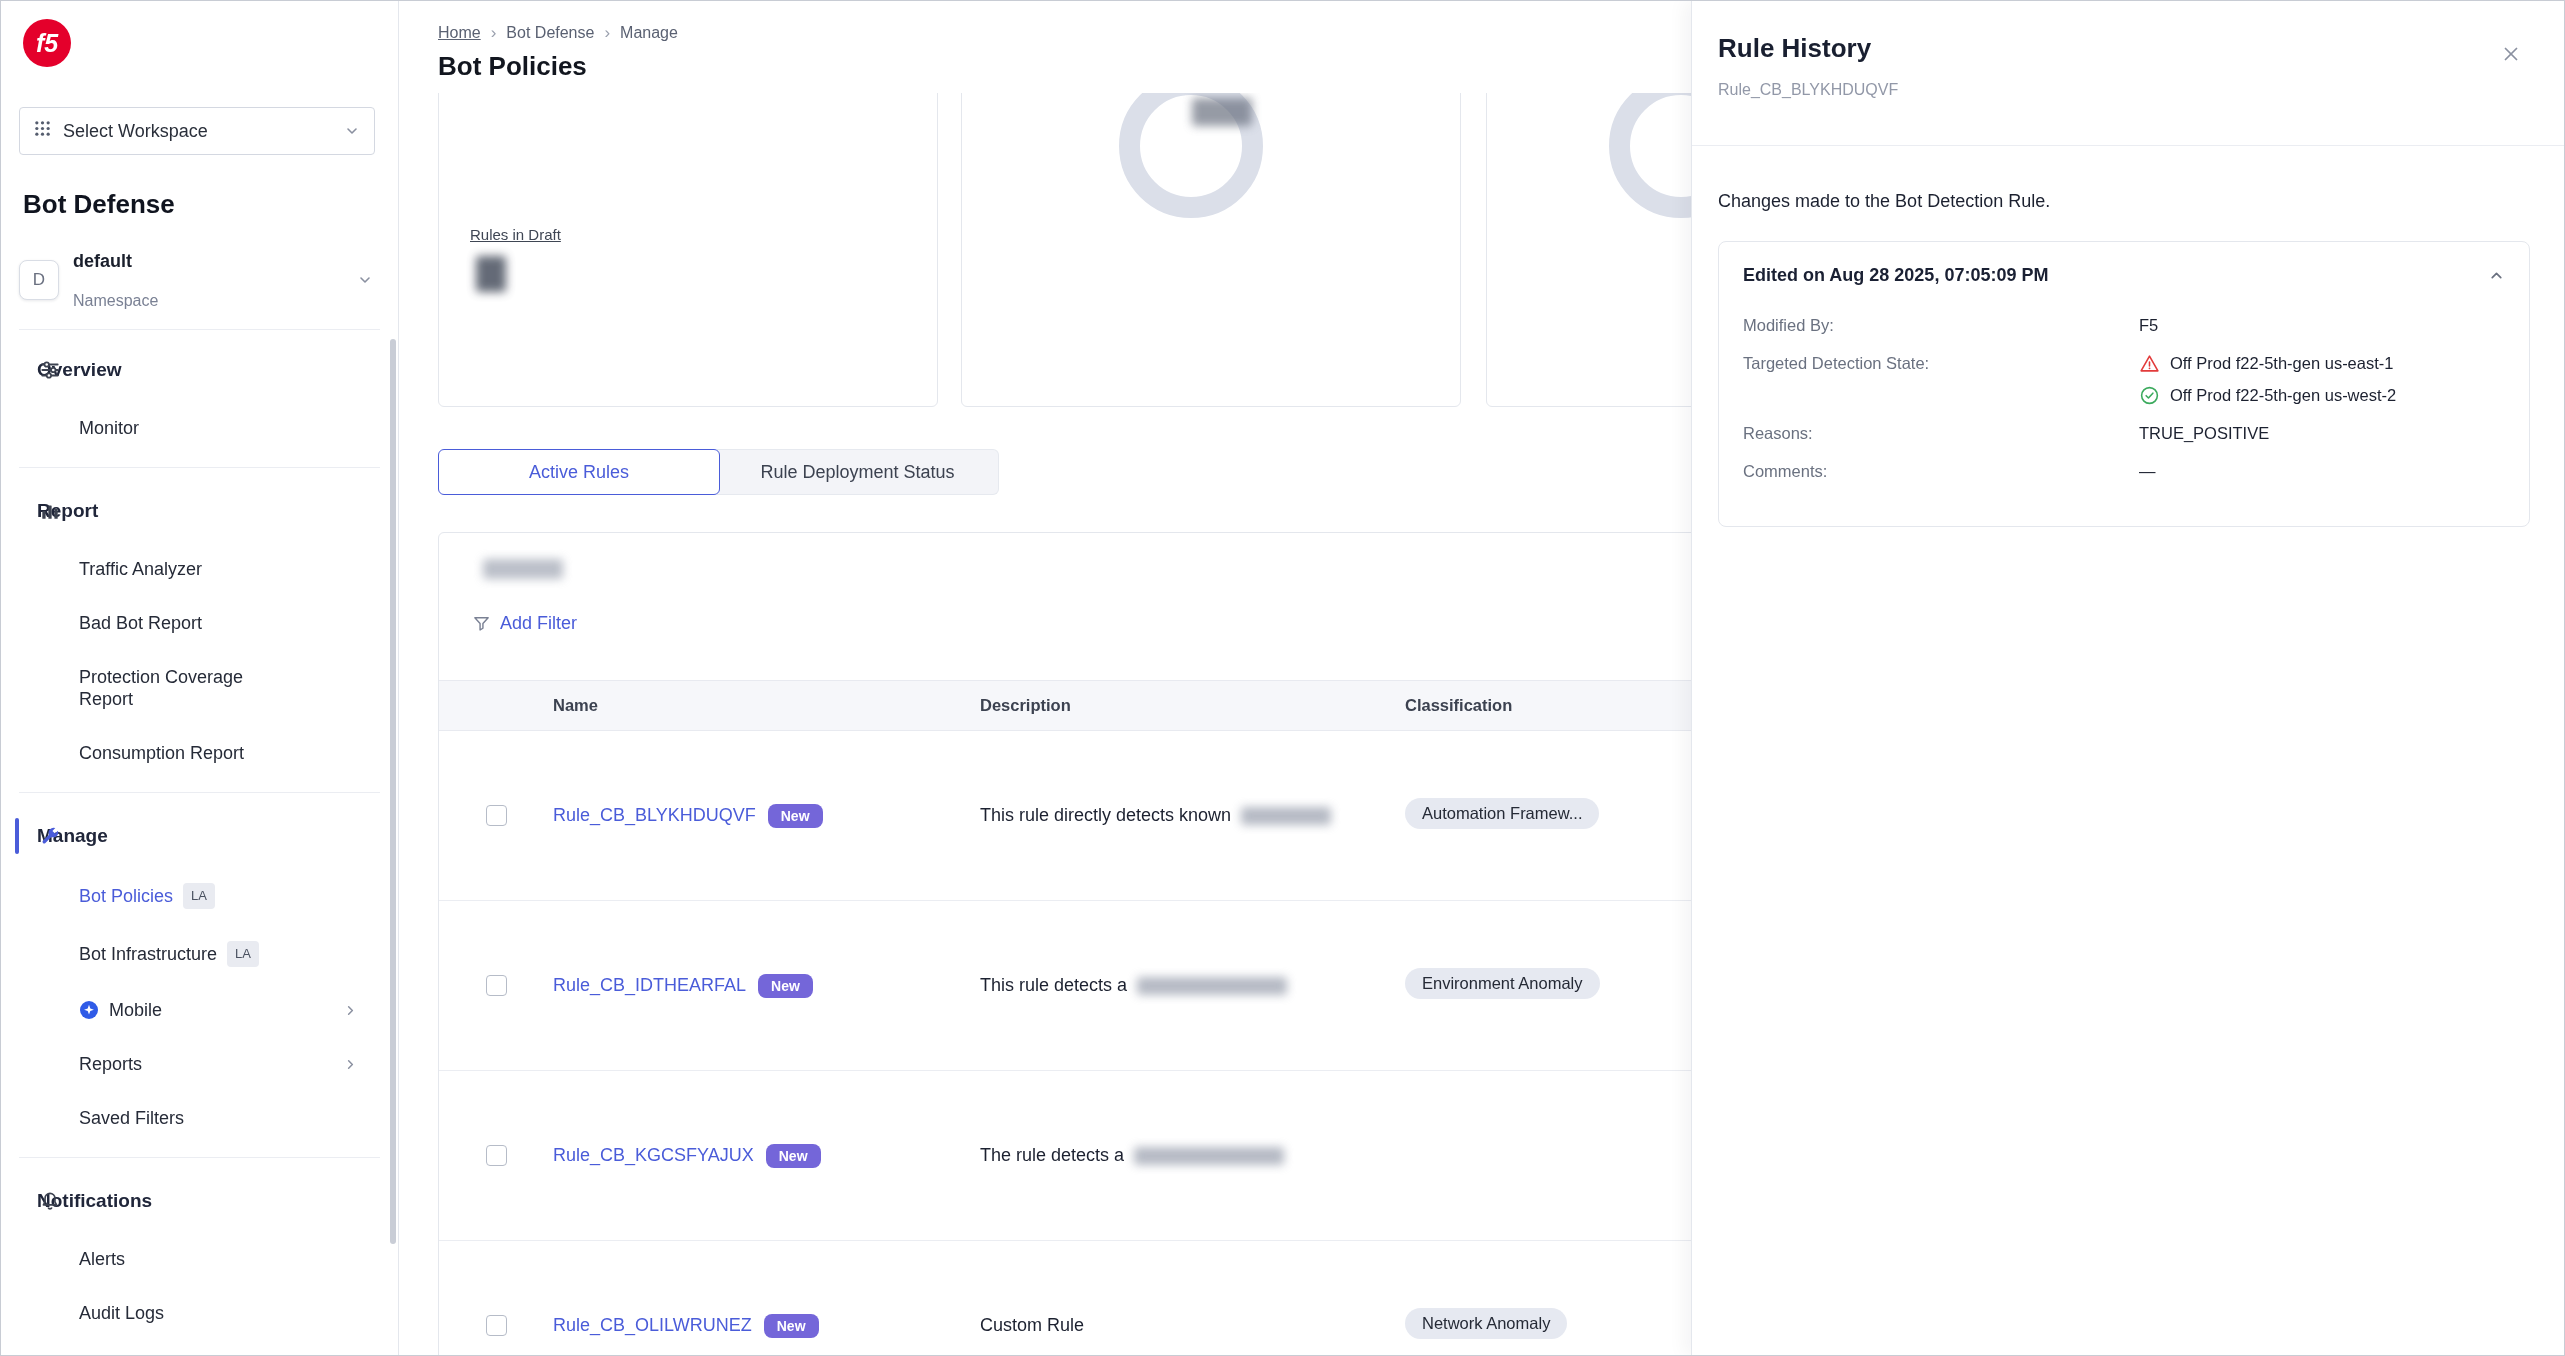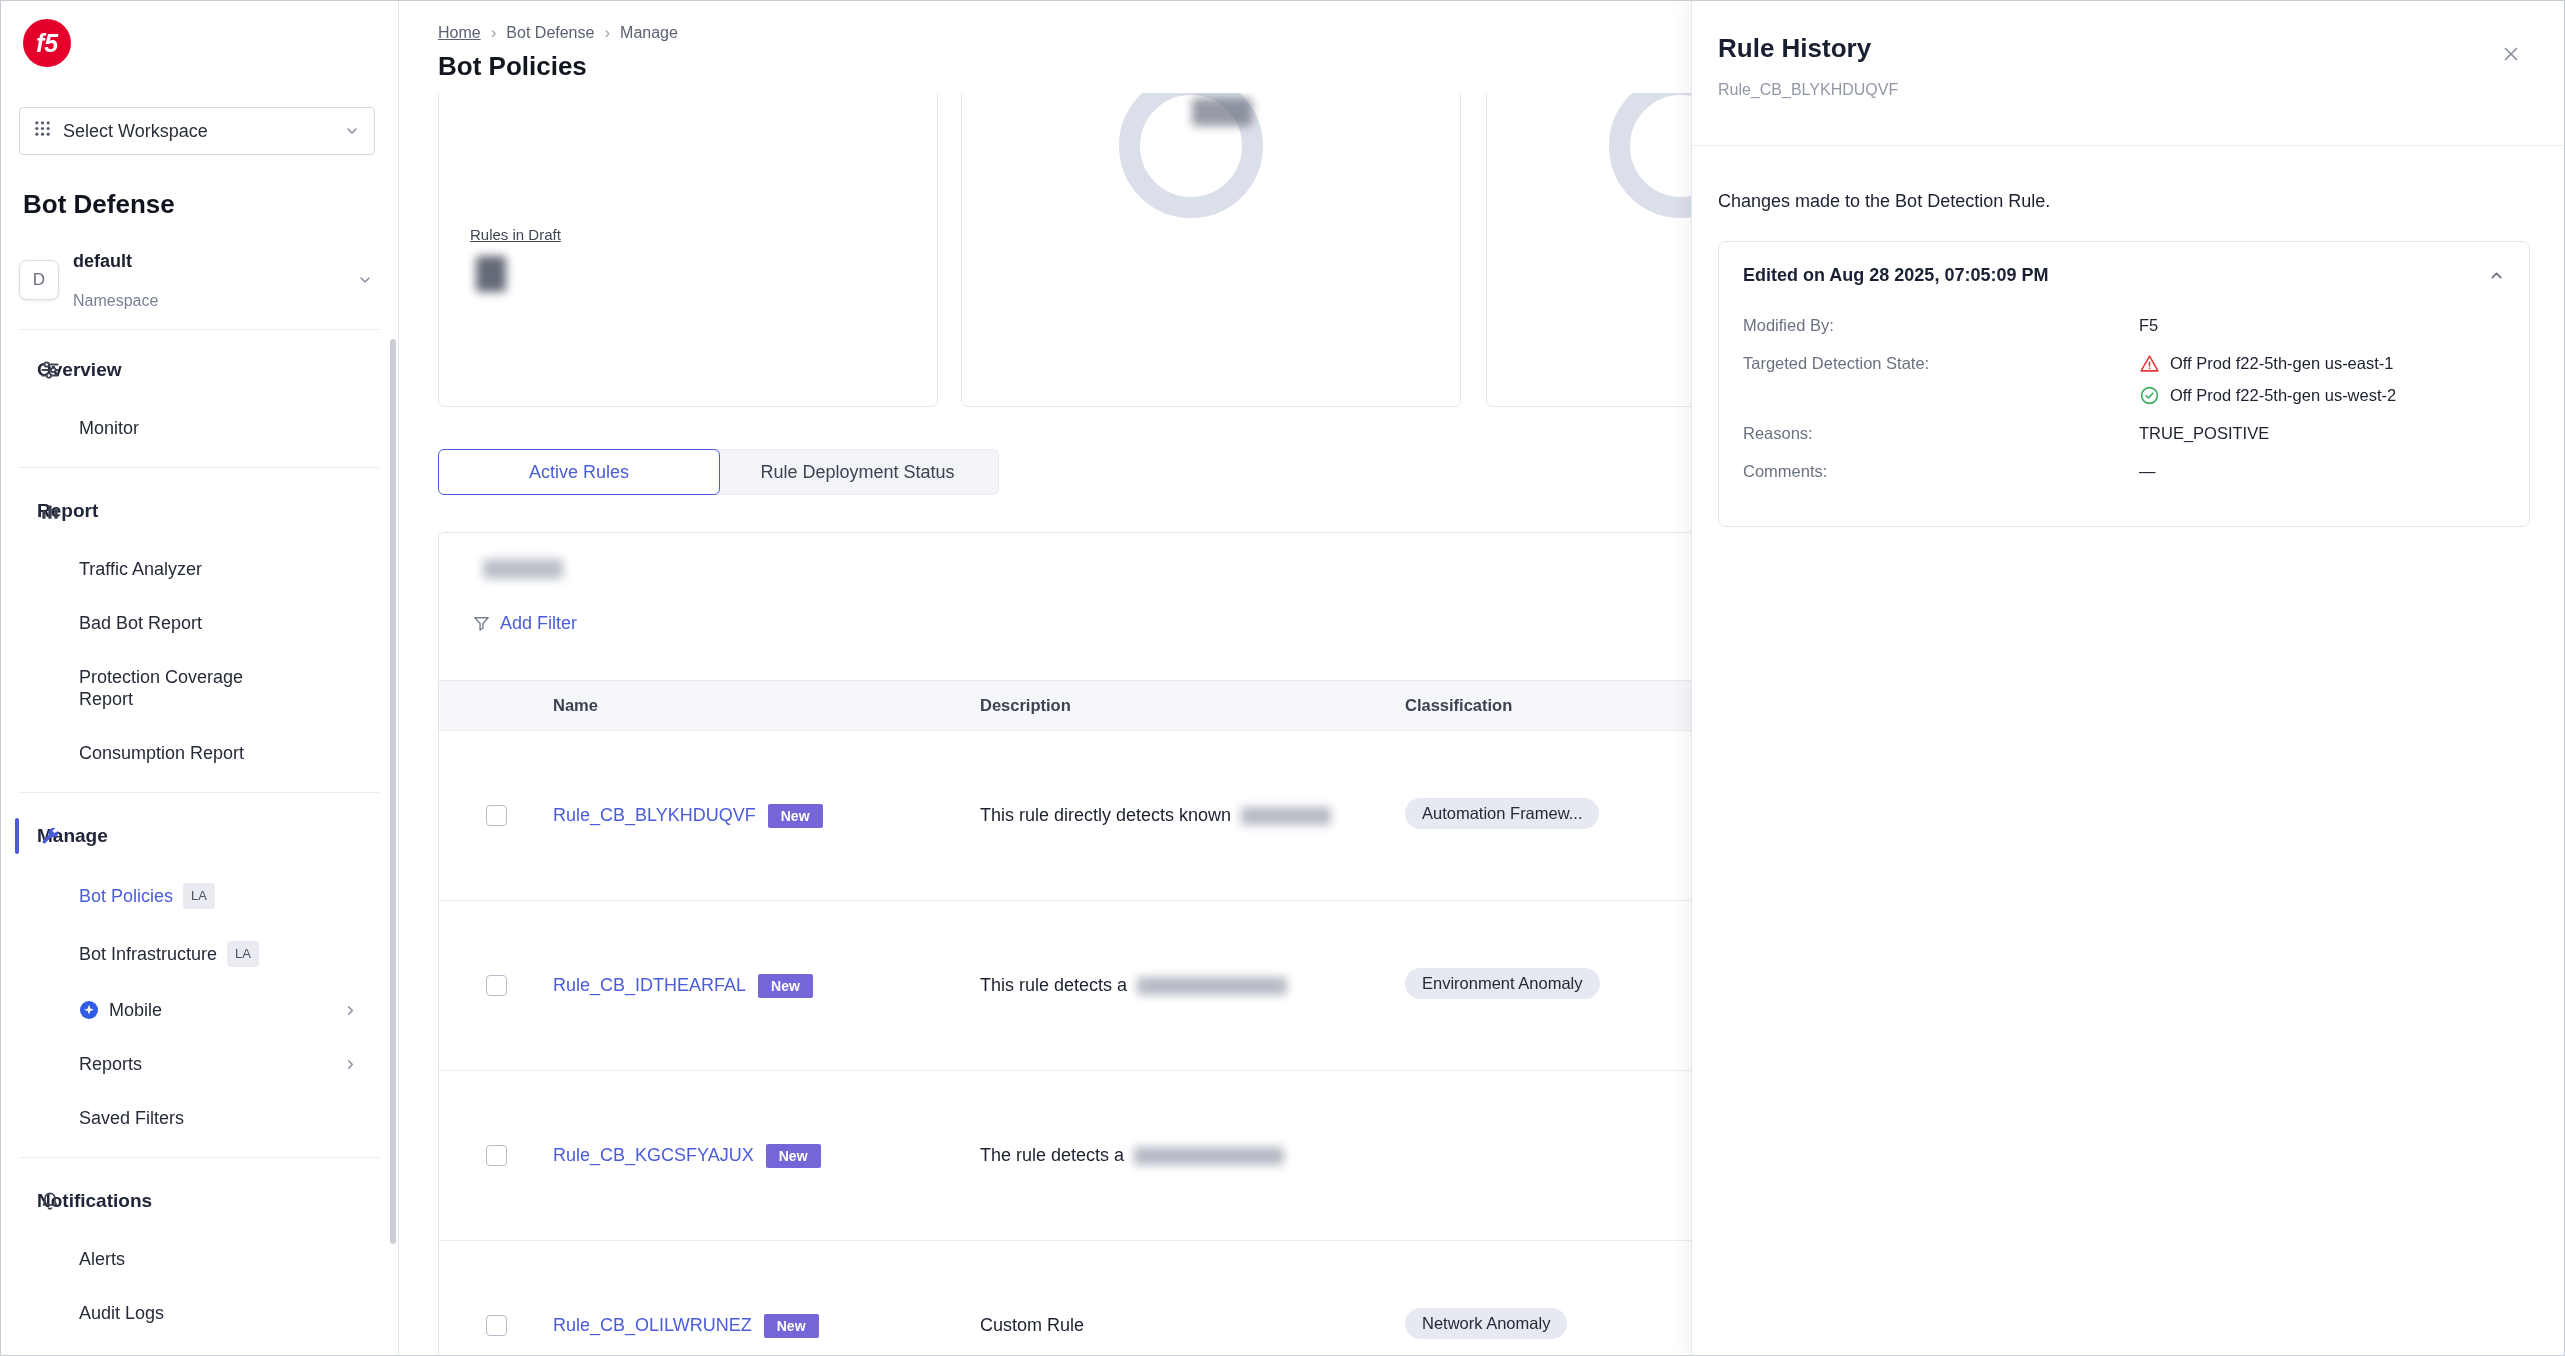--- a/index.html
+++ b/index.html
@@ -58,21 +58,21 @@
   .rx-items{position:absolute;left:44px;top:26px;width:80px;height:20px;background:#8E95A5;opacity:.6}
   .add-filter{position:absolute;left:33px;top:80px;display:flex;align-items:center;gap:9px;font-size:18px;color:#4A5CD9;cursor:pointer}
   .thead{position:absolute;left:0;top:147px;width:100%;height:51px;background:#F6F7FA;border-top:1px solid #E8EAF0;border-bottom:1px solid #E8EAF0;display:flex;align-items:center;padding-left:114px;font-size:16.5px;font-weight:700;color:#3C4250}
   .th-name{width:427px}
   .th-desc{width:425px}
   .tbody{position:absolute;left:0;top:198px;width:100%}
   .trow{height:170px;display:flex;align-items:center;padding-left:47px;border-bottom:1px solid #EBEDF2}
   .checkbox{width:21px;height:21px;border:1.5px solid #B6BCC8;border-radius:4px;background:#fff;cursor:pointer;flex:none}
   .cell-name{margin-left:46px;width:427px;display:flex;align-items:center;flex:none}
   .name-link{font-size:18px;color:#4A5CD9;cursor:pointer}
-  .new-badge{margin-left:12px;background:#7466D9;color:#fff;font-size:14px;font-weight:600;padding:4px 13px;border-radius:2px;flex:none}
+  .new-badge{margin-left:12px;background:#7466D9;color:#fff;font-size:14px;font-weight:600;padding:4px 13px;border-radius:8px;flex:none}
   .cell-desc{width:425px;font-size:18px;color:#1C2130;display:flex;align-items:center;gap:10px;flex:none}
   .rx-desc{height:18px;background:#8E95A5;opacity:.65;flex:none}
   .chip{display:inline-block;background:#E6E9F1;border-radius:17px;padding:6px 17px;font-size:16.5px;color:#252A36;max-width:272px;white-space:nowrap;overflow:hidden;text-overflow:ellipsis}
 
   
   .panel{position:absolute;right:0;top:0;width:873px;height:100%;background:#fff;border-left:1px solid #E4E7ED;box-shadow:-6px 0 18px rgba(23,28,38,.05);z-index:10}
   .panel-title{position:absolute;left:26px;top:32px;font-size:26px;font-weight:600;color:#191F30}
   .panel-close{position:absolute;right:42px;top:42px;cursor:pointer;display:flex}
   .panel-subtitle{position:absolute;left:26px;top:80px;font-size:16px;color:#9298A8}
   .panel-divider{position:absolute;left:0;top:144px;width:100%;height:1px;background:#EBEDF2}

